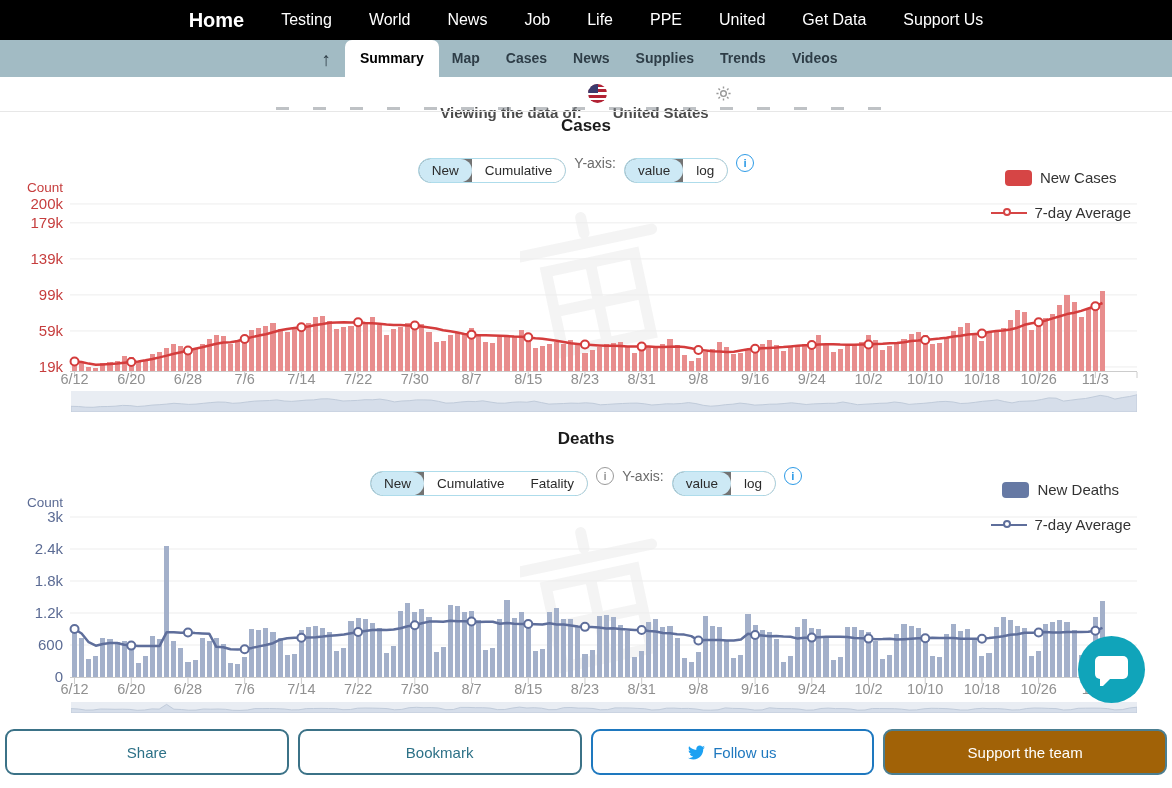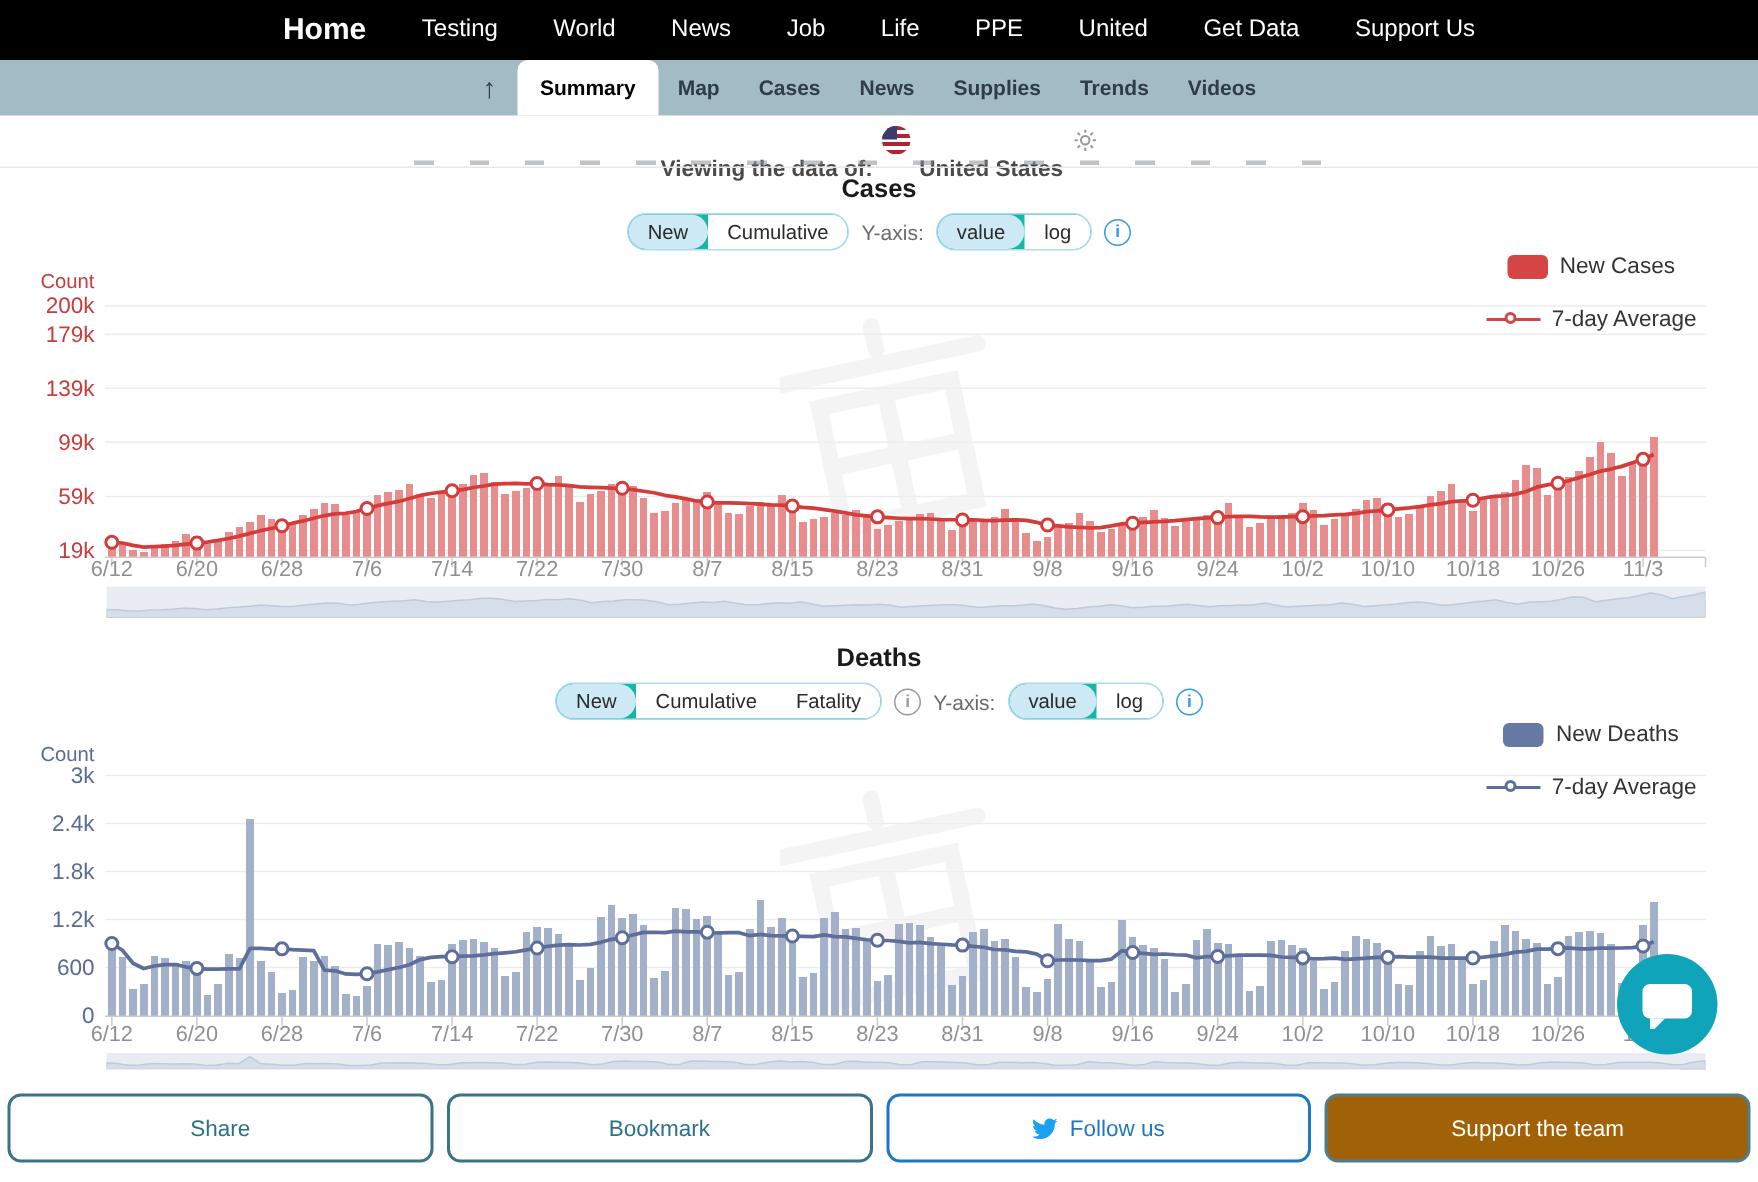--- a/index.html
+++ b/index.html
@@ -33,21 +33,21 @@
   .flag:before { content:""; position:absolute; left:0; top:0; width:55%; height:48%;
     background:#3c3b6e; }
   .remnant { left:276px; top:107px; width:620px; height:3px; opacity:.55;
     background:repeating-linear-gradient(90deg,#8a9096 0 13px,transparent 13px 37px); }
   .divider { left:0; top:111px; width:1172px; height:1px; background:#e7e7e7; }
 
   
   .sec-title { width:1172px; text-align:center; font-size:17px; font-weight:bold; color:#1a1a1a; }
   .controls { width:1172px; display:flex; align-items:center; justify-content:center; gap:8px; }
   .pill-group { display:flex; border:1px solid #aedceb; border-radius:15px; overflow:hidden;
-    background:#14b8a6; }
+    background:#737373;margin-top:16px; }
   .pill { font-size:13.5px; color:#2b2b2b; padding:4px 13px; cursor:pointer; background:#fff; }
   .pill.active { background:#cde9f5; border-radius:15px; }
   .yaxis-label { font-size:14px; color:#6b6b6b; }
   .info-i { width:18px; height:18px; border-radius:50%; display:inline-flex; align-items:center;
     justify-content:center; font-size:11.5px; font-weight:bold; cursor:pointer; }
   .info-i.blue { border:1.5px solid #2e9be6; color:#2e9be6; }
   .info-i.gray { border:1.5px solid #9a9a9a; color:#9a9a9a; }
 
   
   .legend { display:flex; align-items:center; gap:18px;flex-direction:column; }

